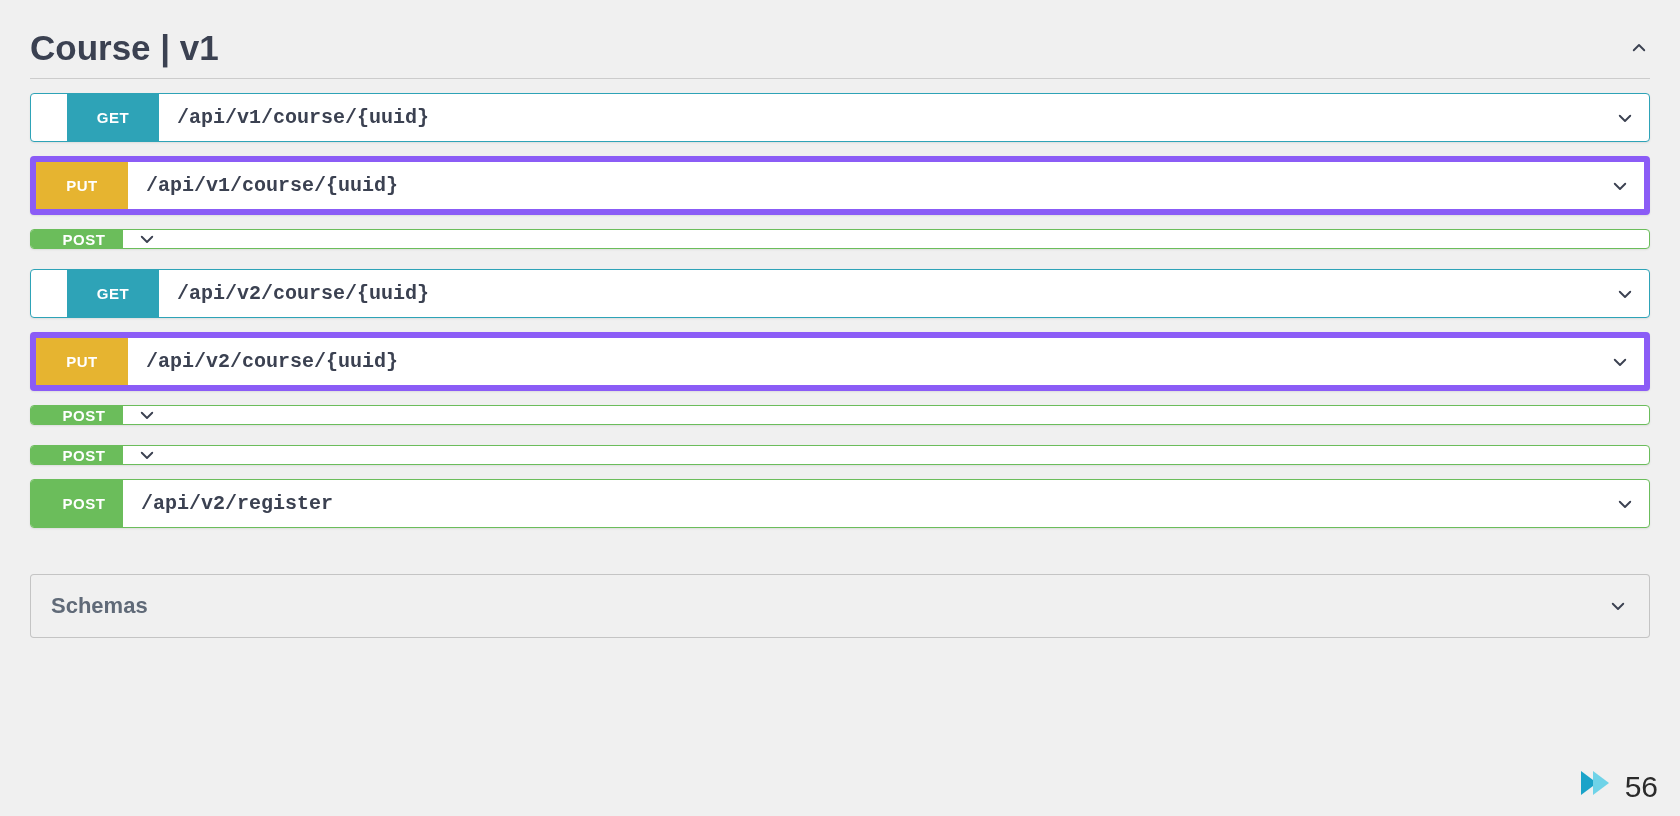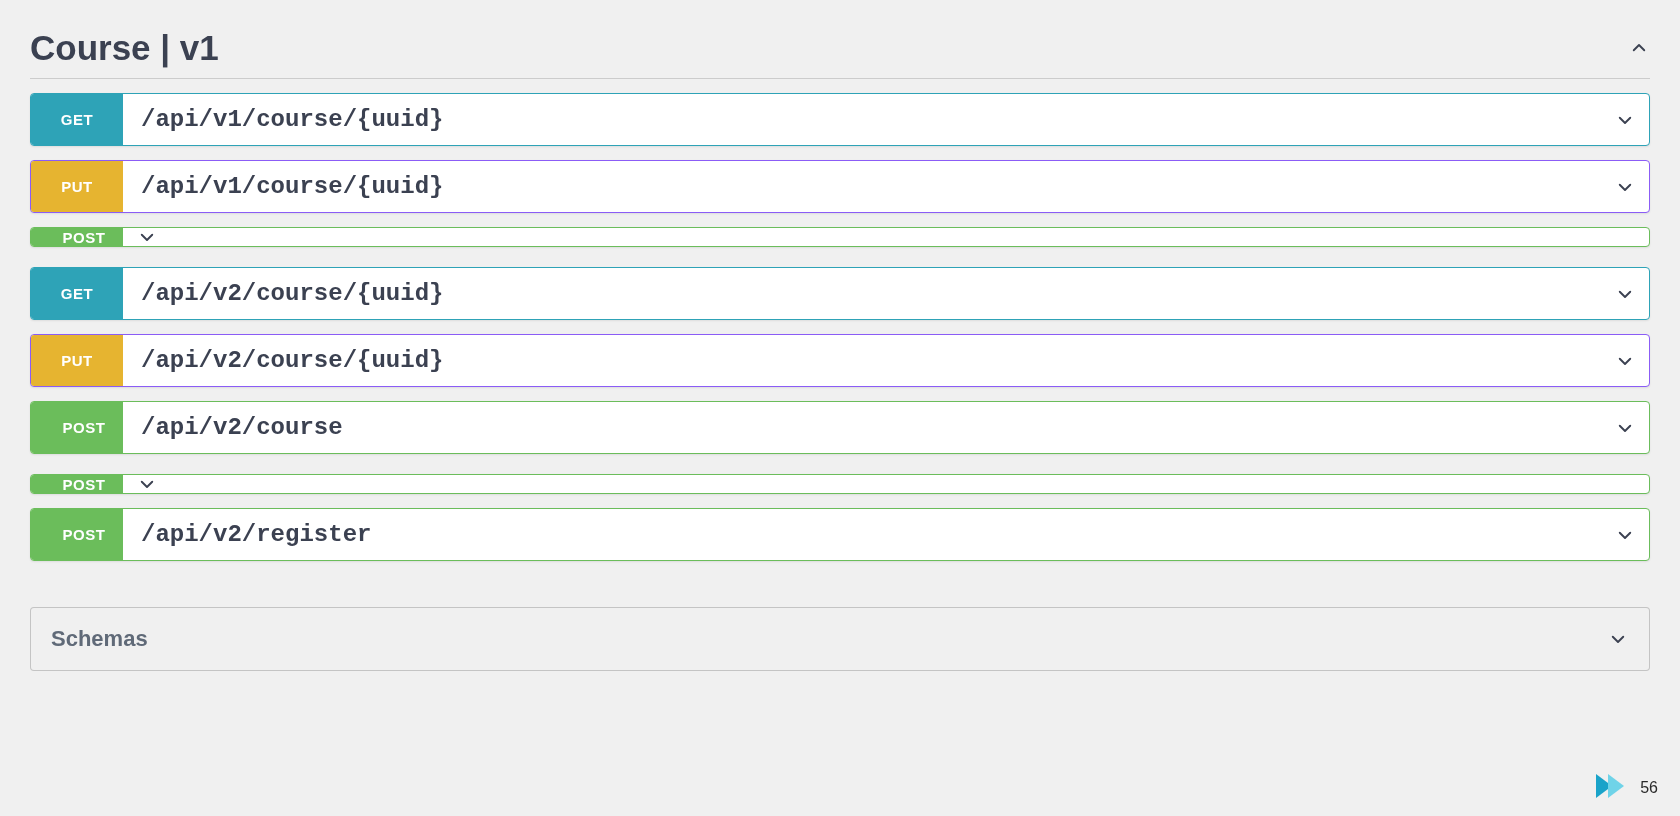--- a/index.html
+++ b/index.html
@@ -56,37 +56,37 @@
     color: #fff;
     font-weight: 700;
     font-size: 15px;
     letter-spacing: 0.5px;
     text-transform: uppercase;
     padding: 0;
   }
   .opblock .path {
     flex: 1;
     font-family: "Courier New", Courier, monospace;
-    font-size: 24px;
+    font-size: 20px;
     font-weight: 700;
     color: #3b4151;
     padding: 12px 18px;
     display: flex;
     align-items: center;
   }
   .opblock .expand {
     width: 48px;
     display: flex;
     align-items: center;
     justify-content: center;
     color: #3b4151;
   }
-  .opblock.get  { border: 1px solid #2ea3b7; }
+  .opblock.get  { border: 1px solid #2ea3b7; padding-left: 36px; }
   .opblock.get  .method { background: #2ea3b7; }
-  .opblock.put  { border: 1px solid #8b5cf6; text-align: right; }
+  .opblock.put  { border: 6px solid #8b5cf6; text-align: right; }
   .opblock.put  .method { background: #e6b430; }
   .opblock.post { border: 1px solid #6bbd5b; }
   .opblock.post .method { background: #6bbd5b; padding-left: 14px; }
 
   .schemas {
     margin-top: 46px;
     border: 1px solid rgba(0,0,0,0.18);
     border-radius: 4px;
     background: #f0f0f0;
     padding: 18px 20px;
@@ -101,21 +101,21 @@
     color: #606a78;
   }
 
   .slide-indicator {
     position: absolute;
     right: 22px;
     bottom: 12px;
     display: flex;
     align-items: center;
     gap: 6px;
-    font-size: 16px;
+    font-size: 30px;
     color: #2b2b2b;
     margin-top: 37px;
   }
   .slide-indicator .arrows svg { width: 40px; height: 28px; }
 </style>
 </head>
 <body>
 
 <div class="tag-section">
   <div class="tag-header">
@@ -174,21 +174,20 @@
     <div class="path">/api/v2/course/{uuid}</div>
     <div class="expand">
       <svg viewBox="0 0 24 24" width="18" height="18" fill="none" stroke="currentColor" stroke-width="2.5" stroke-linecap="round" stroke-linejoin="round">
           <polyline points="5 9 12 16 19 9"></polyline>
         </svg>
     </div>
   </div>
 
   <div class="opblock post">
     <div class="method">POST</div>
-    <div class="path">/api/v2/course</div>
     <div class="expand">
       <svg viewBox="0 0 24 24" width="18" height="18" fill="none" stroke="currentColor" stroke-width="2.5" stroke-linecap="round" stroke-linejoin="round">
           <polyline points="5 9 12 16 19 9"></polyline>
         </svg>
     </div>
   </div>
 </div>
 
 <div class="tag-section">
 

